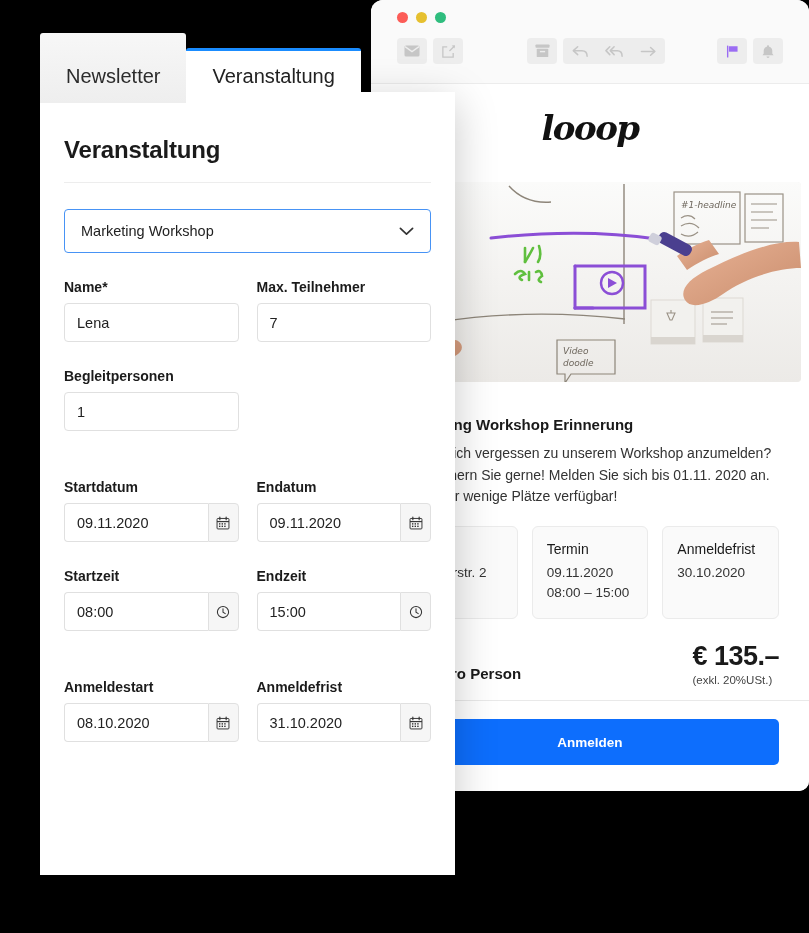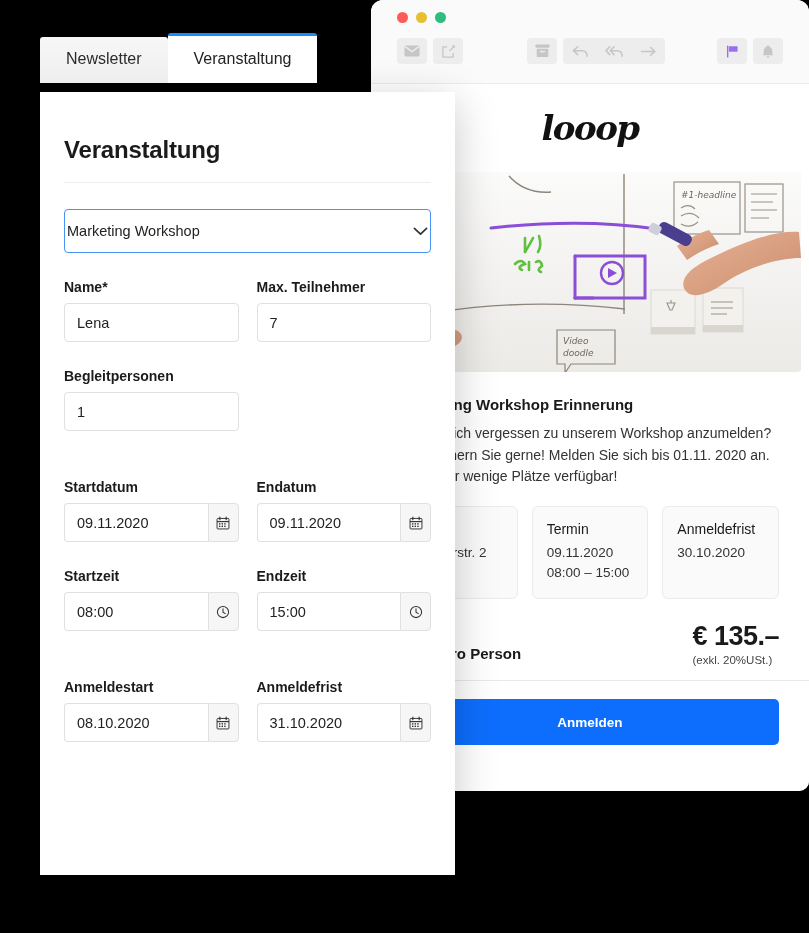--- a/index.html
+++ b/index.html
@@ -51,21 +51,21 @@
     font-family: "DejaVu Serif", serif;
     font-size: 34px;
     font-weight: 700;
     font-style: italic;
     letter-spacing: -1.5px;
     color: #111;
   }
 
   .hero {
     position: relative;
-    margin: 6px 8px;
+    margin: 16px 8px;
     height: 200px;
     border-radius: 4px;
     overflow: hidden;
     background: #f3f2f0;
   }
   .hero svg { display: block; width: 100%; height: 100%; }
 
   .mail-text { padding: 18px 30px 0 30px; }
   .mail-title { font-size: 15px; font-weight: bold; color: #1a1a1a; margin-bottom: 10px; }
   .mail-para { font-size: 14px; line-height: 1.55; color: #333; }
@@ -107,22 +107,22 @@
     cursor: pointer;
   }
 
   
   .tabs {
     position: absolute; left: 40px; top: 33px;
     display: flex; align-items: flex-end;
     z-index: 5;
   }
   .tab {
-    padding: 13px 26px 15px 26px;
-    font-size: 16px;
+    padding: 32px 26px 15px 26px;
+    font-size: 20px;
     color: #2b2b2b;
     background: linear-gradient(#f7f7f7, #eeeeee);
     border-radius: 3px 3px 0 0;
     cursor: pointer;
     white-space: nowrap;
   }
   .tab.active {
     background: #ffffff;
     border-top: 3px solid #1a8cff;
     padding-top: 14px;
@@ -141,21 +141,21 @@
   .panel-title { font-size: 24px; font-weight: bold; color: #1b1b1b; letter-spacing: -0.2px; }
   .panel-rule { height: 1px; background: #ededed; margin: 18px 0 18px 0; }
   .panel-desc { font-size: 14px; line-height: 1.7; color: #333; }
 
   .select-box {
     margin-top: 26px;
     height: 44px;
     border: 1.5px solid #4793f5;
     border-radius: 4px;
     display: flex; align-items: center; justify-content: space-between;
-    padding: 0 2px;
+    padding: 0 16px;
     font-size: 14.5px;
     color: #222;
     cursor: pointer;
     background: #fff;
   }
   .chev { color: #333; font-size: 13px; }
 
   .grid { display: grid; grid-template-columns: 1fr 1fr; column-gap: 18px; }
   .fgroup { margin-top: 26px; }
   .flabel { font-size: 14px; font-weight: bold; color: #1b1b1b; margin-bottom: 8px; }

